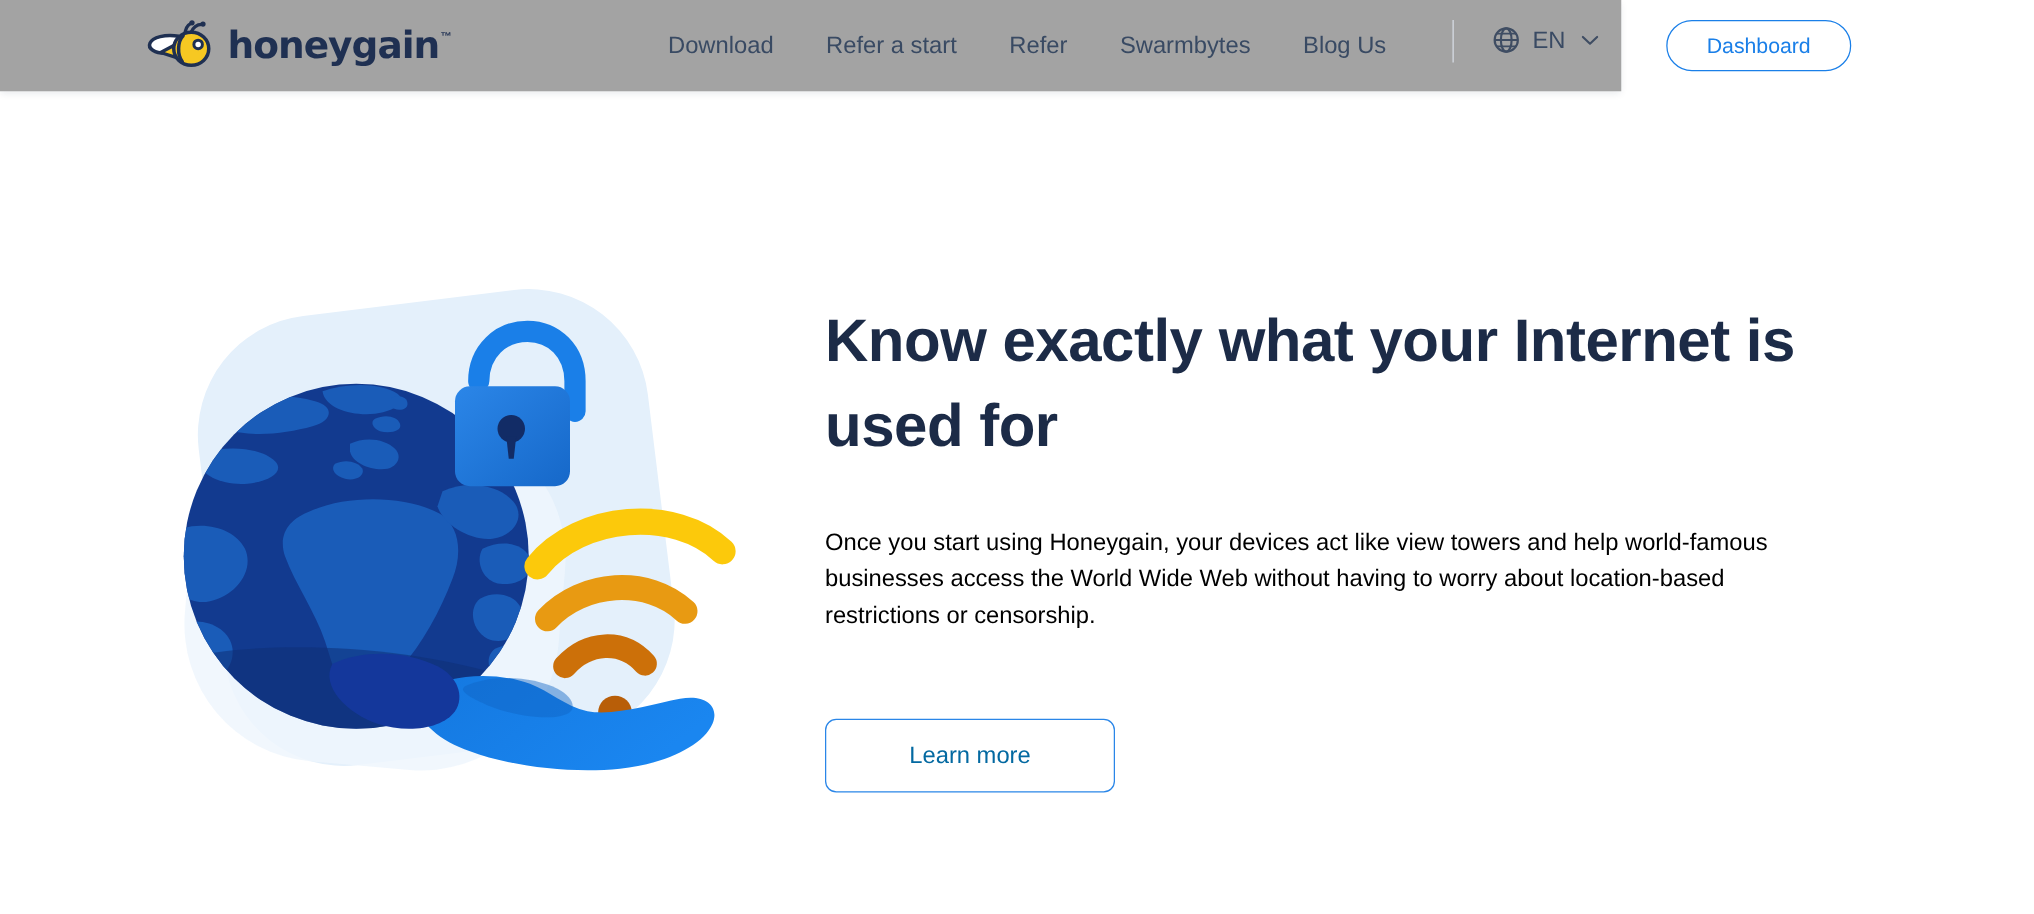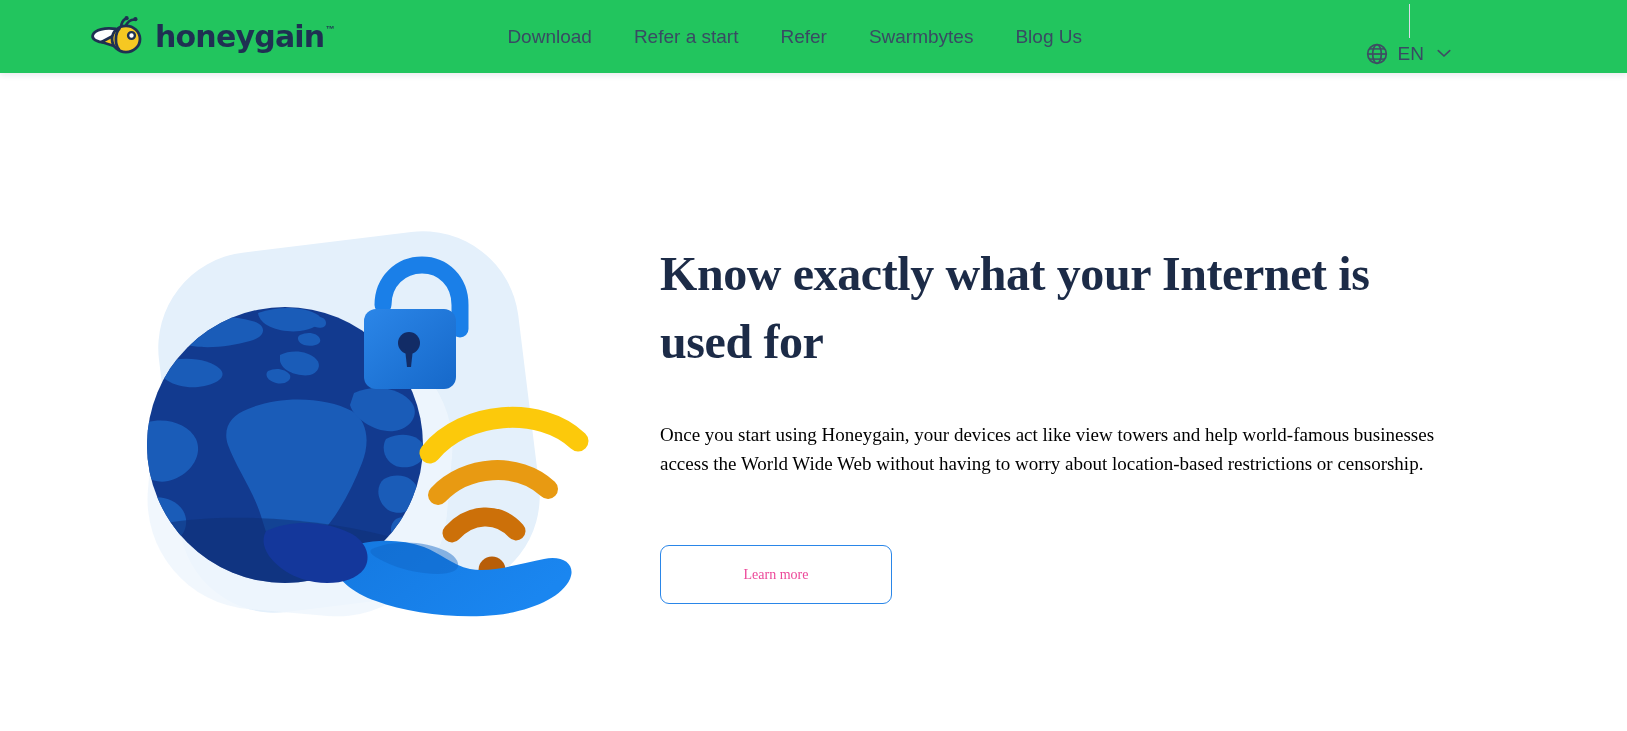--- a/index.html
+++ b/index.html
@@ -10,27 +10,28 @@
     height: 731px;
     overflow: hidden;
     background: #ffffff;
     font-family: "Liberation Sans", "DejaVu Sans", sans-serif;
     -webkit-font-smoothing: antialiased;
   }
 
   
   .site-header {
     position: relative;
-    width: 1627px;
+    width: 1297px;
     height: 73px;
-    background: #22c55e;
+    background: #a3a3a3;
     display: flex;
     align-items: center;
     box-shadow: 0 2px 6px rgba(24, 38, 72, 0.10);
     z-index: 20;
+    padding-left: 27px;
   }
 
   .logo-block {
     display: flex;
     align-items: center;
     gap: 9px;
     margin-left: 88px;
     cursor: pointer;
     text-decoration: none;
   }
@@ -63,24 +64,23 @@
     color: #394a63;
     text-decoration: none;
     padding: 0 21px;
     line-height: 1;
     white-space: nowrap;
     cursor: pointer;
   }
 
   .header-right {
     display: flex;
-    align-items: center;
+    align-items: flex-start;
     margin-left: auto;
     margin-right: 174px;
-    flex-direction: column;
   }
   .header-divider {
     width: 1px;
     height: 34px;
     background: #d8dde6;
     margin: 0 28px 0 32px;
     flex: none;
   }
   .lang-select {
     display: flex;
@@ -116,21 +116,20 @@
   }
 
   
   .hero {
     position: relative;
     width: 1627px;
     height: 605px;
     background: #ffffff;
     display: flex;
     align-items: flex-start;
-    font-family: Liberation Serif, serif;
   }
 
   .hero-illustration {
     position: absolute;
     left: 140px;
     top: 140px;
     width: 480px;
     height: 430px;
   }
   .hero-illustration svg { width: 100%; height: 100%; display: block; }
@@ -162,22 +161,22 @@
 
   .learn-more-btn {
     display: inline-flex;
     align-items: center;
     justify-content: center;
     width: 232px;
     height: 59px;
     border: 1.4px solid #2a86e8;
     border-radius: 9px;
     background: #ffffff;
-    color: #ec4899;
-    font-size: 14px;
+    color: #0369a1;
+    font-size: 19px;
     font-family: inherit;
     cursor: pointer;
     line-height: 1;
   }
 </style>
 </head>
 <body>
 
 <header class="site-header">
 
@@ -230,20 +229,21 @@
         </svg>
       </span>
       <span class="lang-code">EN</span>
       <span>
         <svg class="chevron-icon" viewBox="0 0 14 9" xmlns="http://www.w3.org/2000/svg">
           <path d="M1.3 1.6 L7 7 L12.7 1.6" fill="none" stroke="#3f4d63" stroke-width="1.7" stroke-linecap="round" stroke-linejoin="round"></path>
         </svg>
       </span>
     </div>
 
+    <button class="dashboard-btn" type="button">Dashboard</button>
   </div>
 </header>
 
 <main class="hero">
 
   <div class="hero-illustration">
     <svg viewBox="0 0 480 430" xmlns="http://www.w3.org/2000/svg">
       <defs>
         <clipPath id="globeClip">
           <circle cx="145" cy="232" r="138"></circle>

